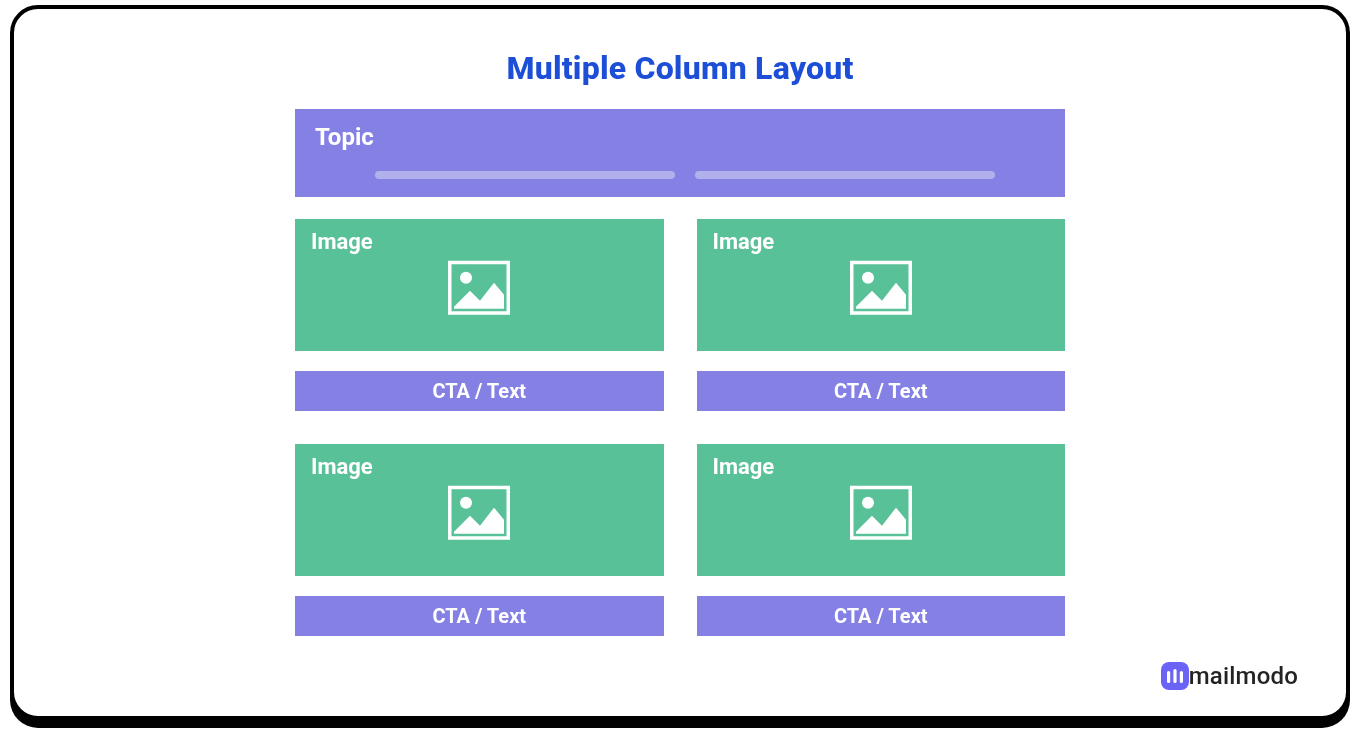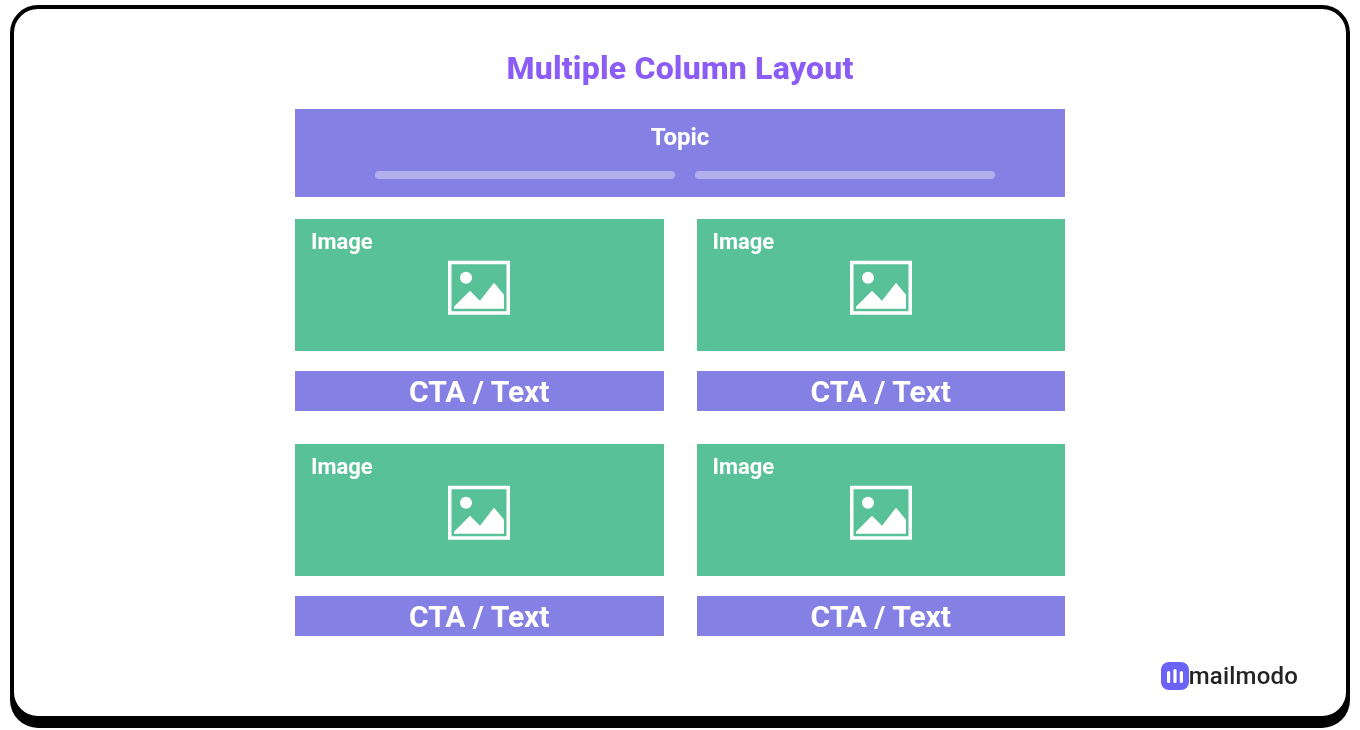--- a/index.html
+++ b/index.html
@@ -20,28 +20,27 @@
     border: 4px solid #000;
     border-radius: 28px;
     background: #fff;
     box-shadow: 0 8px 0 0 rgba(0,0,0,0.99);
     overflow: hidden;
   }
   .title {
     text-align: center;
     font-weight: 800;
     font-size: 32px;
-    color: #8b5cf6;
+    color: #1d4ed8;
     margin-top: 40px;
     letter-spacing: 0.2px;
   }
   .layout {
     width: 770px;
     margin: 22px auto 0 auto;
-    text-align: center;
   }
   
   .topic-banner {
     background: #8580e3;
     width: 100%;
     height: 88px;
     padding: 14px 20px 14px 20px;
     position: relative;
   }
   .topic-label {
@@ -98,21 +97,21 @@
     transform: translate(-50%, -42%);
   }
   .cta-block {
     background: #8580e3;
     height: 40px;
     display: flex;
     align-items: center;
     justify-content: center;
     color: #fff;
     font-weight: 700;
-    font-size: 30px;
+    font-size: 20px;
   }
   
   .brand {
     position: absolute;
     right: 48px;
     bottom: 26px;
     display: flex;
     align-items: center;
     margin-top: 24px;
   }

